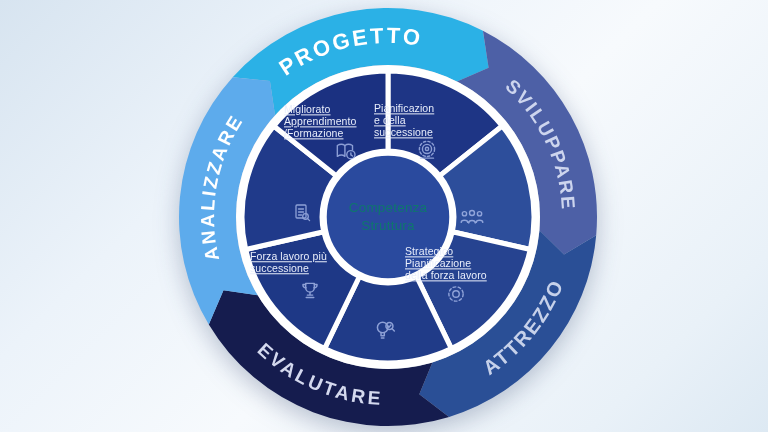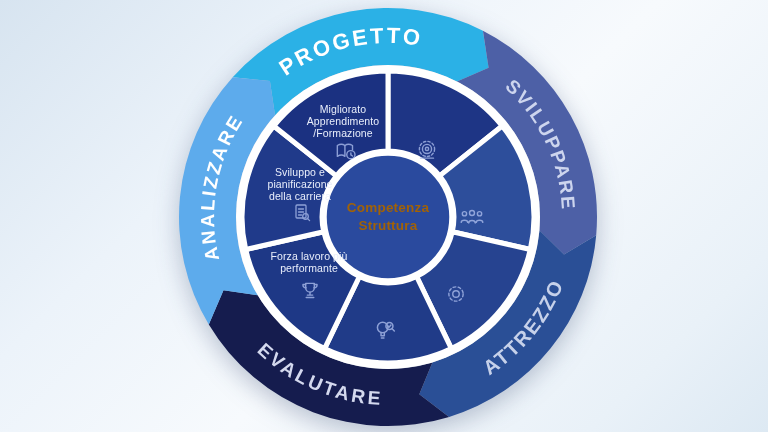--- a/index.html
+++ b/index.html
@@ -7,26 +7,26 @@
     width:768px;height:432px;overflow:hidden;
     font-family:"Liberation Sans","DejaVu Sans",sans-serif;
     background:linear-gradient(135deg,#d7e4f0 0%,#ecf3fa 30%,#f7fafd 55%,#e9f1f8 85%,#dde9f3 100%);
   }
   .stage{position:relative;width:768px;height:432px;}
   .wheel-svg{position:absolute;left:0;top:0;filter:drop-shadow(0 7px 12px rgba(25,45,95,.28));}
   .ring-label{font-weight:700;}
   .overlay{position:absolute;left:0;top:0;width:768px;height:432px;pointer-events:none;}
   .wedge-label{
     position:absolute;transform:translate(-50%,-50%);
-    width:118px;text-align:center;color:#e9eefb;
-    font-size:10.5px;line-height:1.12;white-space:pre-line;letter-spacing:.1px;
+    width:118px;color:#e9eefb;
+    font-size:10.5px;line-height:1.12;white-space:pre-line;letter-spacing:.1px;text-decoration:underline;
   }
   .hub-label{
     position:absolute;transform:translate(-50%,-50%);
-    width:110px;text-align:center;color:#a16207;font-weight:700;
+    width:110px;text-align:center;color:#0f766e;font-weight:400;
     font-size:13.5px;line-height:1.3;white-space:pre-line;letter-spacing:.2px;
   }
   .wicon{position:absolute;transform:translate(-50%,-50%);opacity:.8;}
   .wicon svg{display:block;stroke:#a9baea;fill:none;stroke-width:1.3;
     stroke-linecap:round;stroke-linejoin:round;}
 </style>
 </head>
 <body>
 
 <div class="stage">
@@ -82,67 +82,70 @@
 /Formazione</div>
     <div class="wicon" style="left:346px;top:152px">
       <svg width="26" height="26" viewBox="0 0 24 24">
         <path d="M4 6 C6.5 4.5 9 4.5 11 6 V16 C9 14.5 6.5 14.5 4 16 Z"></path>
         <path d="M11 6 C13 4.5 15.5 4.5 18 6 V10"></path>
         <circle cx="16.5" cy="14.5" r="3.8"></circle>
         <path d="M16.5 12.8 v1.9 l1.5 1"></path>
       </svg>
     </div>
 
+    <div class="wedge-label" style="left:433px;top:121px">Pianificazion
+e della
+successione</div>
     <div class="wicon" style="left:427px;top:150px">
       <svg width="26" height="26" viewBox="0 0 24 24">
         <circle cx="12" cy="11" r="7" stroke-dasharray="2.2 2"></circle>
         <circle cx="12" cy="11" r="4.2"></circle>
         <circle cx="12" cy="11" r="1.5"></circle>
         <path d="M6 19.5 h12"></path>
       </svg>
     </div>
 
     <div class="wicon" style="left:472px;top:217px">
       <svg width="28" height="22" viewBox="0 0 26 20">
         <circle cx="6" cy="7" r="2"></circle>
           <circle cx="13" cy="6.3" r="2.3"></circle>
           <circle cx="20" cy="7" r="2"></circle>
         <path d="M3 15 c0-2.6 6-2.6 6 0 M10 15.6 c0-3.2 6-3.2 6 0 M17 15 c0-2.6 6-2.6 6 0"></path>
       </svg>
     </div>
 
+    <div class="wedge-label" style="left:464px;top:264px">Strategico
+Pianificazione
+della forza lavoro</div>
     <div class="wicon" style="left:456px;top:294px">
       <svg width="26" height="26" viewBox="0 0 24 24">
         <circle cx="12" cy="12" r="3"></circle>
         <circle cx="12" cy="12" r="6.6" stroke-dasharray="2.5 2.2"></circle>
       </svg>
     </div>
 
     <div class="wicon" style="left:385px;top:331px">
       <svg width="28" height="28" viewBox="0 0 24 24">
         <circle cx="10" cy="9" r="4.5"></circle>
         <path d="M8.6 13.4 v2.6 h2.8 v-2.6 M8.9 18 h2.2"></path>
         <circle cx="15.8" cy="7.8" r="3"></circle>
         <path d="M17.9 9.9 L20 12 M14.5 7.8 l.9 .9 l1.7-1.8"></path>
       </svg>
     </div>
 
     <div class="wedge-label" style="left:309px;top:263px">Forza lavoro più
-performante</div>
+successione</div>
     <div class="wicon" style="left:310px;top:291px">
       <svg width="26" height="26" viewBox="0 0 24 24">
         <path d="M8 5 h8 v4 a4 4 0 0 1 -8 0 Z"></path>
         <path d="M8 6 H5.5 a2.6 2.6 0 0 0 2.9 3 M16 6 h2.5 a2.6 2.6 0 0 1 -2.9 3"></path>
         <path d="M12 13 v2.6 M9.5 15.8 h5 M8.5 18 h7"></path>
       </svg>
     </div>
 
-    <div class="wedge-label" style="left:300px;top:185px">Sviluppo e
-pianificazione
-della carriera</div>
     <div class="wicon" style="left:302px;top:213px">
       <svg width="24" height="24" viewBox="0 0 24 24">
         <rect x="6" y="4" width="10" height="13" rx="1"></rect>
         <path d="M8.5 8 h5 M8.5 11 h5 M8.5 14 h3"></path>
         <circle cx="15.5" cy="15.5" r="2.8"></circle>
         <path d="M17.6 17.6 L19.6 19.6"></path>
       </svg>
     </div>
 
     <div class="hub-label" style="left:388px;top:217px">Competenza

